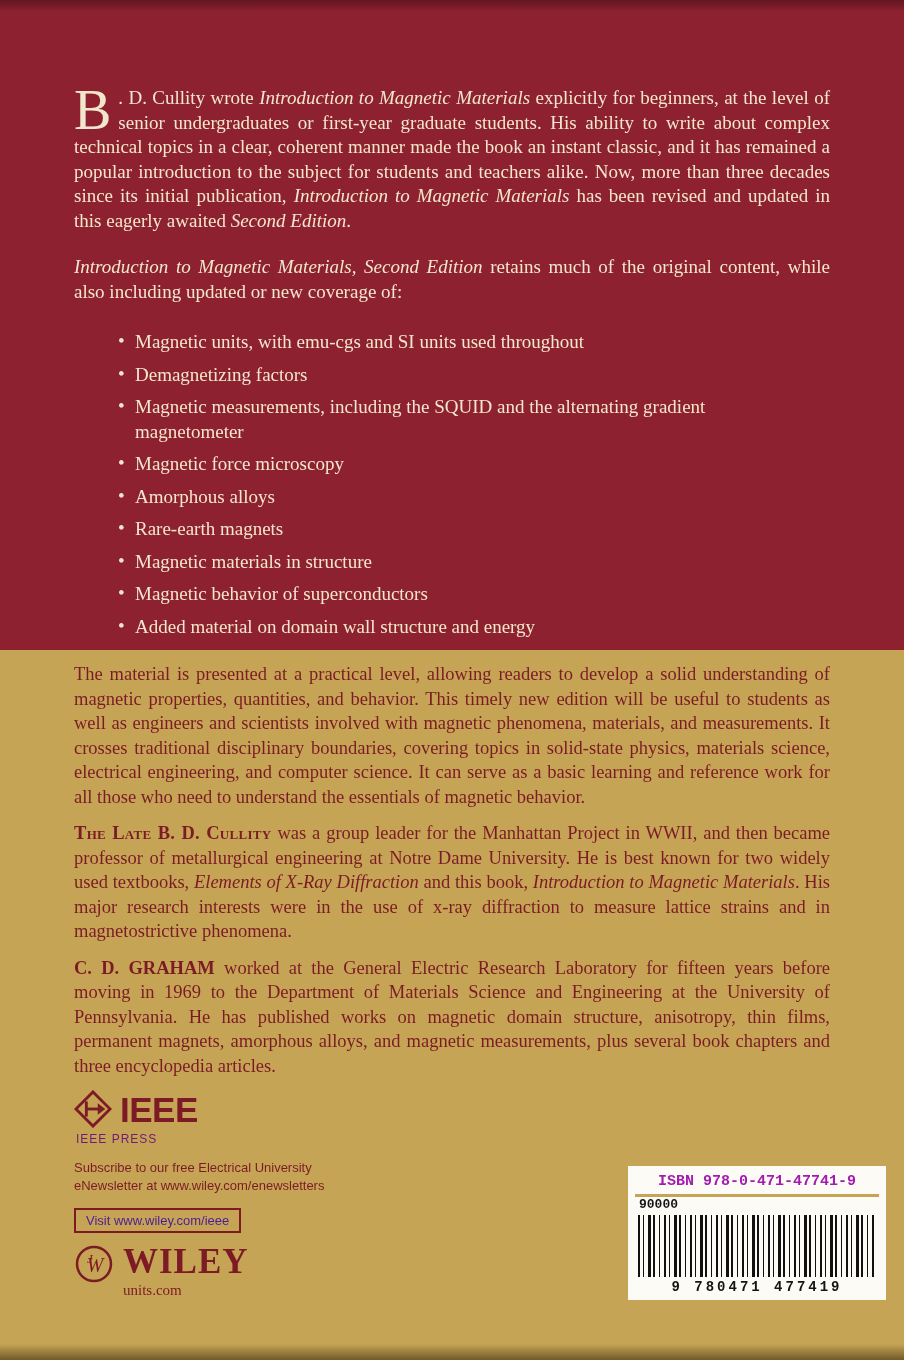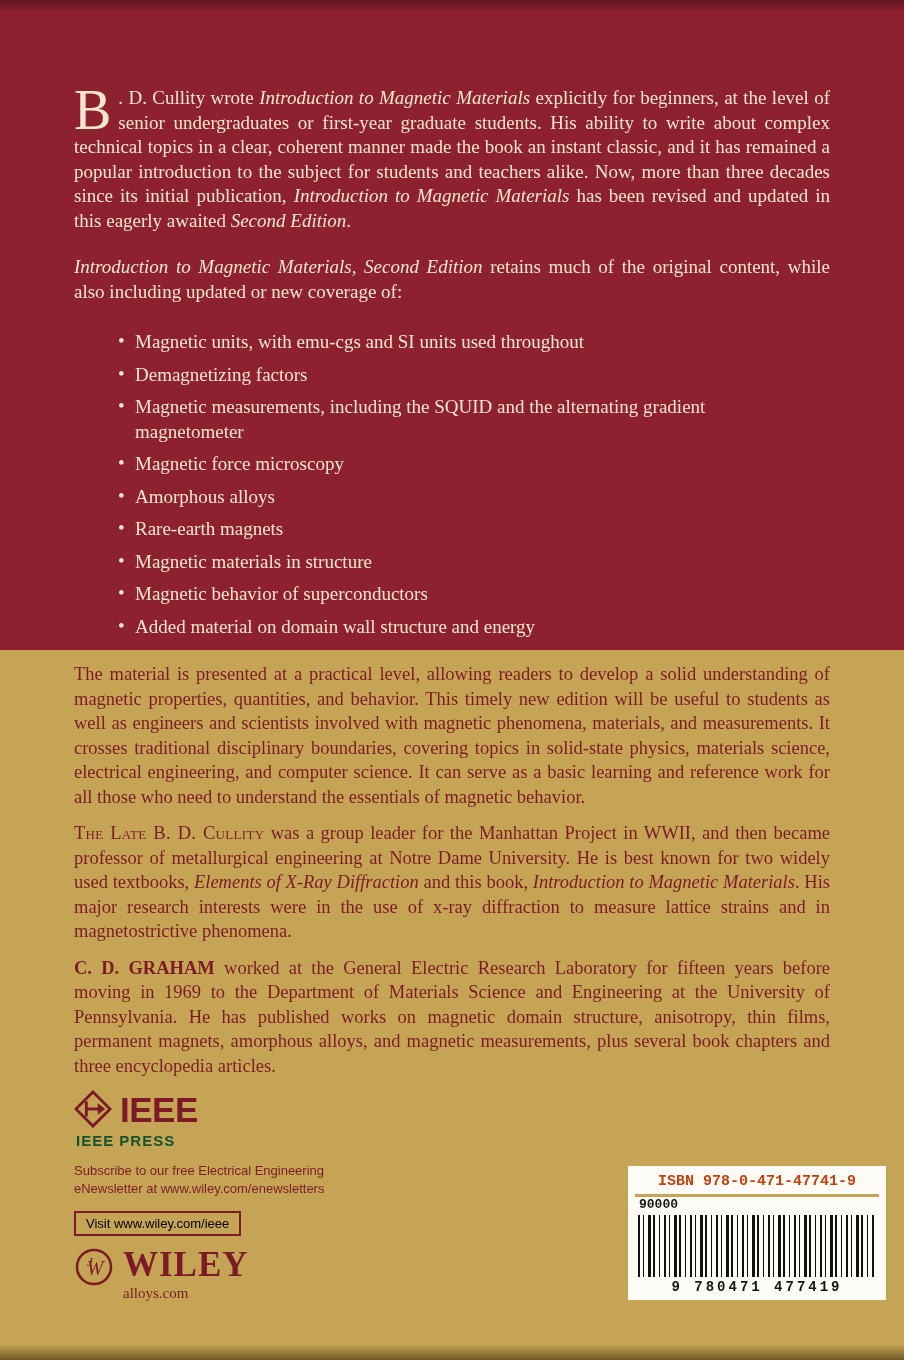--- a/index.html
+++ b/index.html
@@ -9,21 +9,21 @@
 
   
   .top {
     height:650px; background:#8E2130; color:#F2E7CC;
     padding:86px 74px 0 74px;
   }
   .para { font-size:19px; line-height:24.5px; text-align:justify; }
   .para + .para { margin-top:22px; }
   .it { font-style:italic; }
   .bd { font-weight:bold; }
-  .sc { font-variant:small-caps; font-weight:normal; letter-spacing:.3px; }
+  .sc { font-variant:small-caps; font-weight:bold; letter-spacing:.3px; }
   .dropcap {
     float:left; font-size:56px; line-height:42px;
     padding:3px 7px 0 0; font-weight:normal;
   }
   .features { list-style:none; margin:26px 0 0 44px; }
   .features li {
     position:relative; padding-left:17px; margin-bottom:8px;
     font-size:19px; line-height:24.5px; max-width:612px;
   }
   .features .dot { position:absolute; left:0; top:-1px; }
@@ -36,47 +36,47 @@
   .para2 { font-size:18.5px; line-height:24.5px; text-align:justify; margin-bottom:12px; }
 
   
   .footer { position:relative; margin-top:8px; }
   .ieee-row { display:flex; align-items:center; gap:8px;text-align:right; }
   .ieee-word {
     font-family:"Liberation Sans",sans-serif; font-weight:bold;
     font-size:35px; line-height:1; letter-spacing:-.5px; color:#7C1B26;
   }
   .ieee-press {
-    font-family:"Liberation Sans",sans-serif; font-weight:bold;
-    font-size:15px; letter-spacing:1px; margin:4px 0 0 2px; color:#14532d;
+    font-family:"Liberation Sans",sans-serif; font-weight:normal;
+    font-size:12px; letter-spacing:1px; margin:4px 0 0 2px; color:#701a75;
   }
   .subscribe {
     font-family:"Liberation Sans",sans-serif; font-size:13px;
     line-height:1.4; margin-top:13px; color:#7C1B26;
   }
   .visitbox {
     display:inline-block; border:2px solid #7C1B26; padding:3px 10px;
     font-family:"Liberation Sans",sans-serif; font-size:13px;
-    margin-top:13px; color:#000000;
+    margin-top:13px; color:#4c1d95;
   }
   .wiley-row { display:flex; align-items:flex-start; gap:9px; margin-top:11px; }
   .wiley-word {
     font-size:35px; font-weight:bold; letter-spacing:1px; line-height:1;
     color:#7C1B26;
   }
   .wiley-url { font-size:15px; margin-top:3px; color:#7C1B26; }
 
   
   .barcode {
     position:absolute; top:516px; right:18px; width:258px;
     background:#FCFBF5; padding:4px 7px 5px;
   }
   .isbn {
     font-family:"Liberation Mono","DejaVu Sans Mono",monospace;
-    font-weight:bold; font-size:15px; color:#c2410c; text-align:center;
+    font-weight:bold; font-size:15px; color:#a21caf; text-align:center;
     padding:3px 0 4px; border-bottom:3px solid #C6A455;
   }
   .price {
     font-family:"Liberation Mono","DejaVu Sans Mono",monospace;
     font-weight:bold; font-size:13px; color:#151515;
     padding:0 4px 2px;
   }
   .bars {
     height:62px; margin:1px 3px 0;
     background:repeating-linear-gradient(90deg,
@@ -159,35 +159,35 @@
           <polygon points="20,2 38,20 20,38 2,20" fill="none" stroke="#7C1B26" stroke-width="3"></polygon>
           <line x1="13" y1="12" x2="13" y2="28" stroke="#7C1B26" stroke-width="3"></line>
           <line x1="13" y1="20" x2="26" y2="20" stroke="#7C1B26" stroke-width="3"></line>
           <polygon points="25,14 33,20 25,26" fill="#7C1B26"></polygon>
         </svg>
         <span class="ieee-word">IEEE</span>
       </div>
       <div class="ieee-press">IEEE PRESS</div>
 
       <div class="subscribe">
-        <div>Subscribe to our free Electrical Engineering</div>
+        <div>Subscribe to our free Electrical University</div>
         <div>eNewsletter at www.wiley.com/enewsletters</div>
       </div>
 
       <div class="visitbox">Visit www.wiley.com/ieee</div>
 
       <div class="wiley-row">
         <svg width="40" height="40" viewBox="0 0 40 40">
           <circle cx="20" cy="20" r="17" fill="none" stroke="#7C1B26" stroke-width="2.5"></circle>
           <text x="13" y="19" font-size="13" font-style="italic" font-family="Liberation Serif, serif" fill="#7C1B26">J</text>
           <text x="21" y="28" text-anchor="middle" font-size="20" font-style="italic" font-family="Liberation Serif, serif" fill="#7C1B26">W</text>
         </svg>
         <div>
           <div class="wiley-word">WILEY</div>
-          <div class="wiley-url">alloys.com</div>
+          <div class="wiley-url">units.com</div>
         </div>
       </div>
     </div>
 
     <div class="barcode">
       <div class="isbn">ISBN 978-0-471-47741-9</div>
       <div class="price">90000</div>
       <div class="bars"></div>
       <div class="bcnum">9 780471 477419</div>
     </div>

